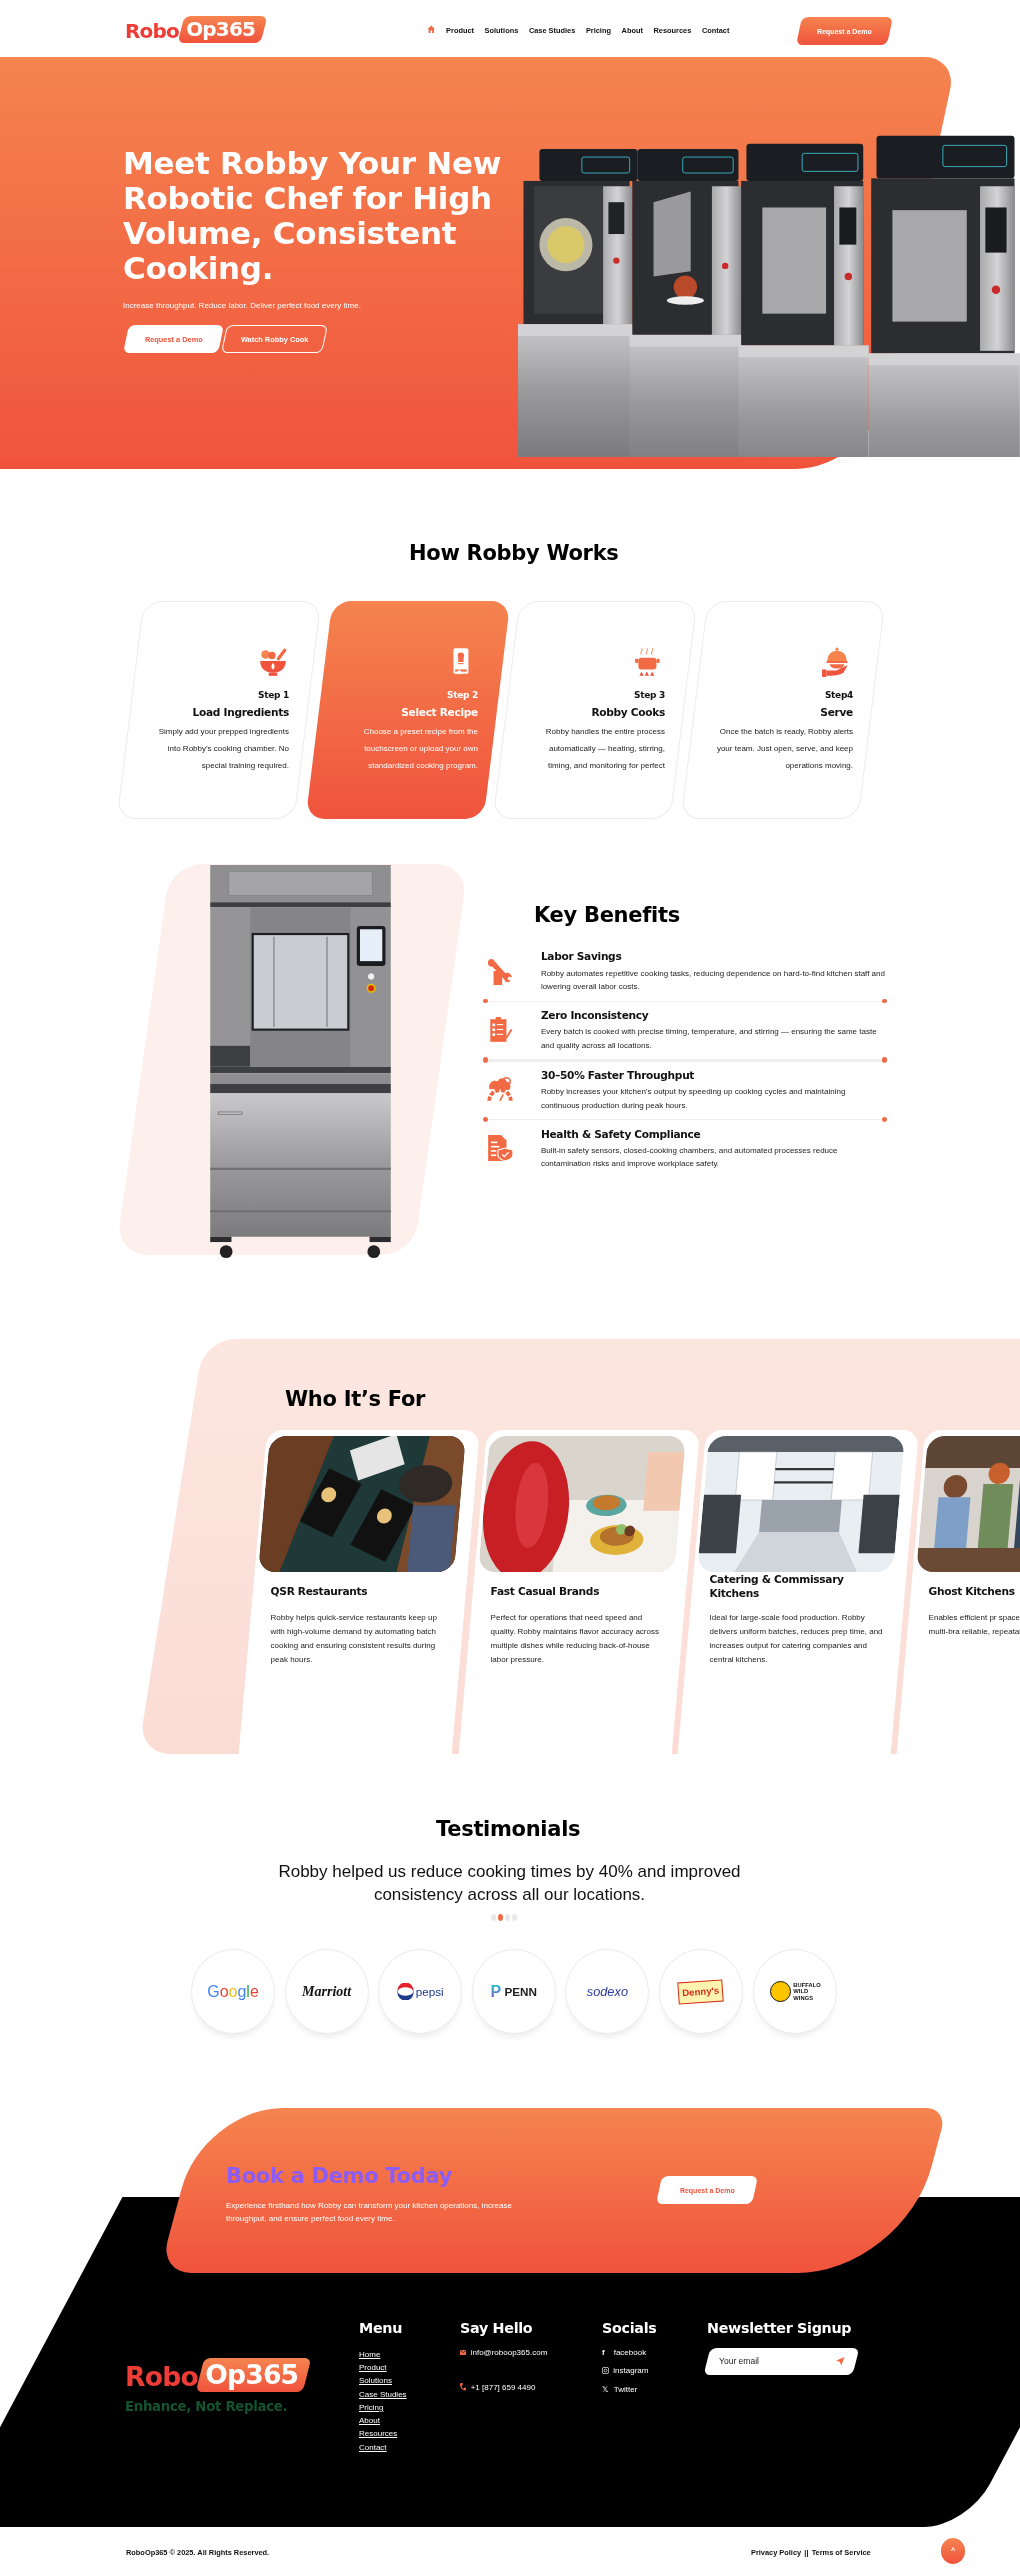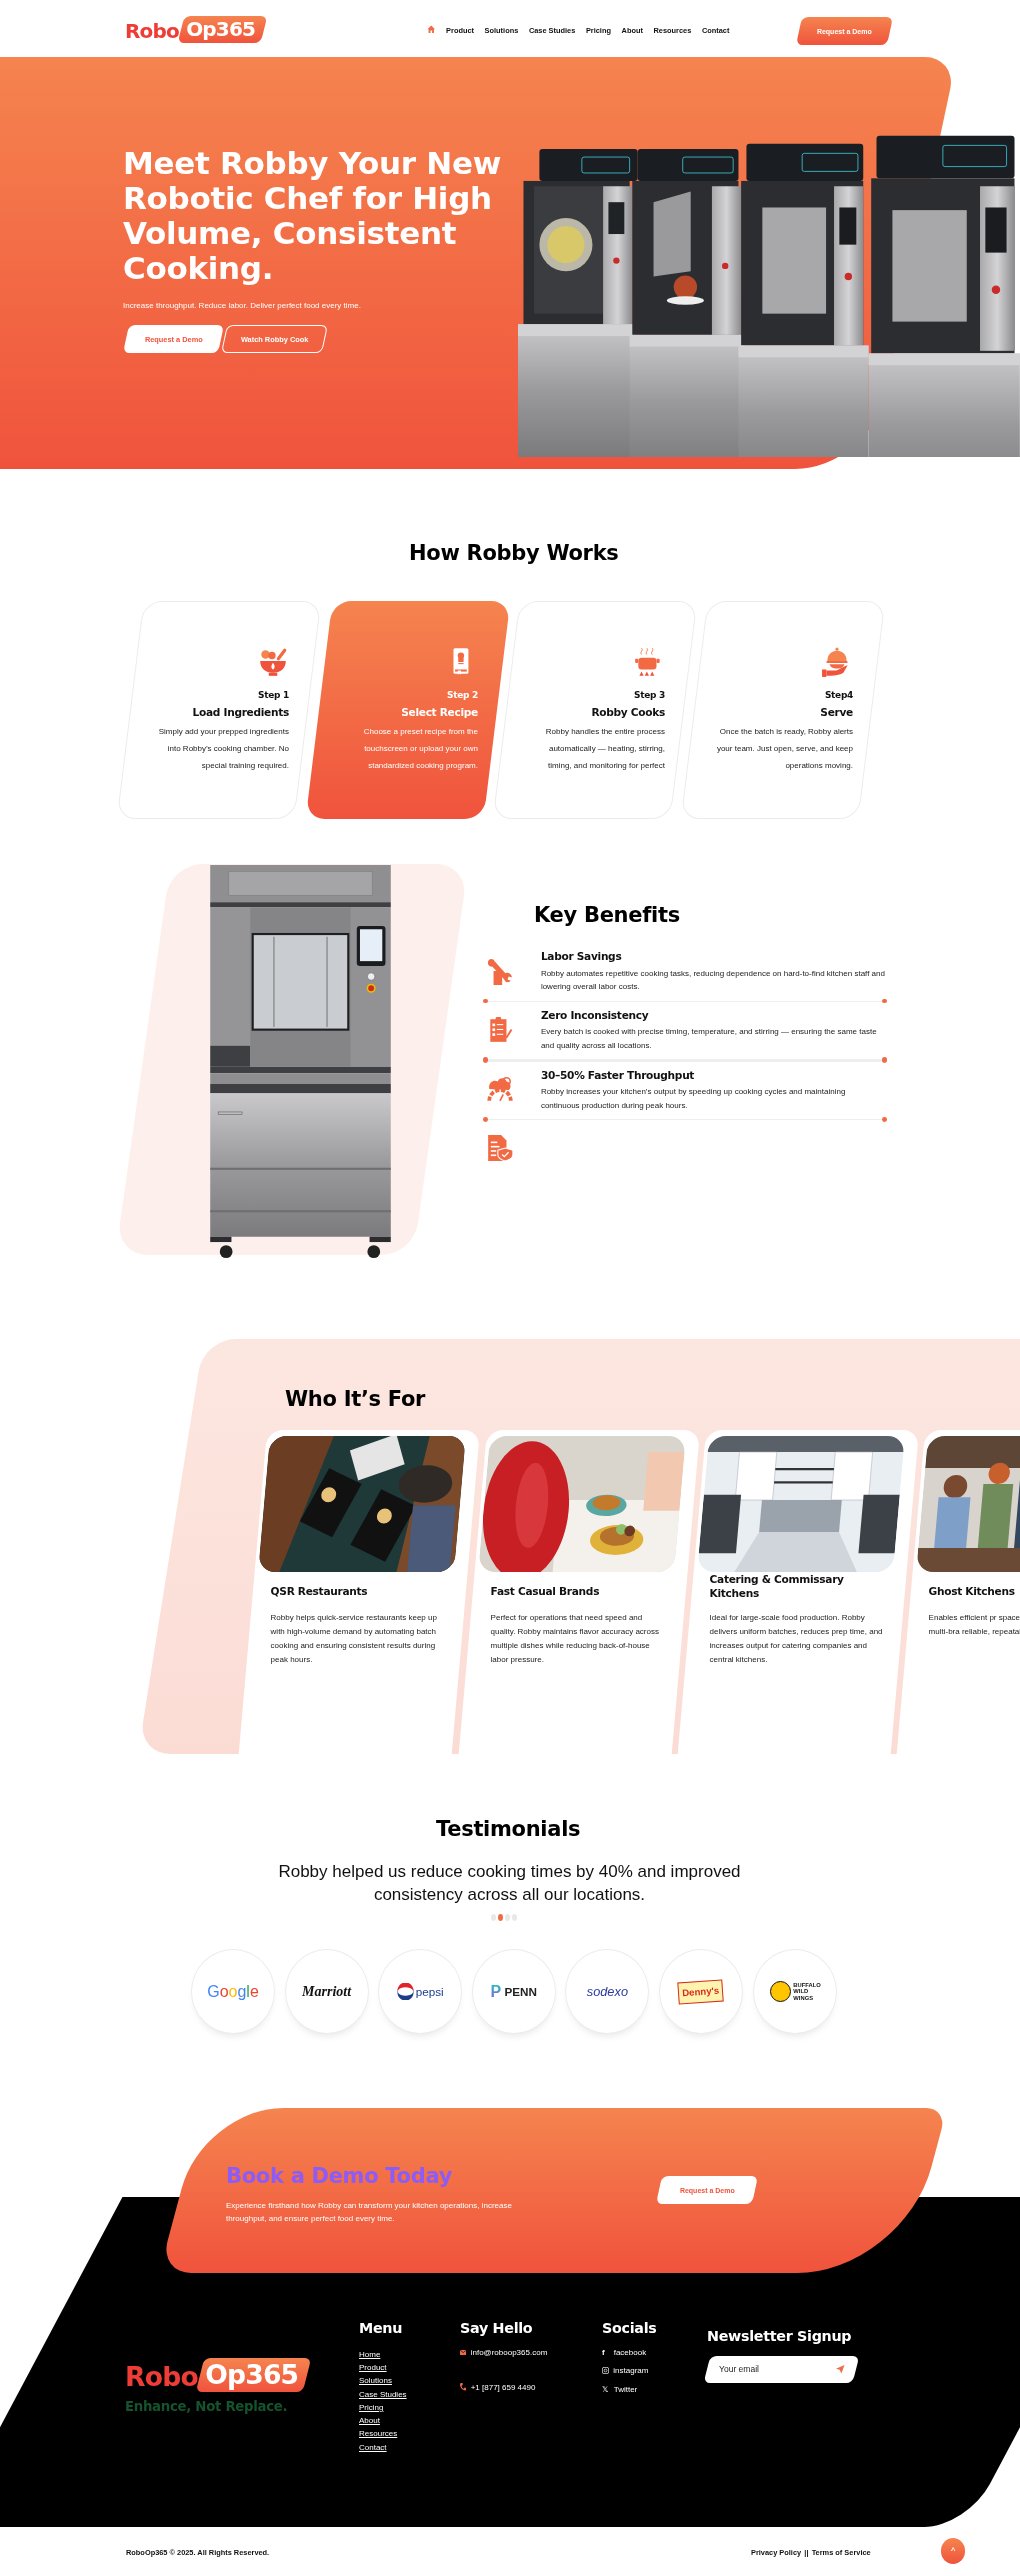--- a/index.html
+++ b/index.html
@@ -352,20 +352,24 @@
     <div class="ben-item">
       <svg class="icon" viewBox="0 0 52 52">
           <path d="M4 2 H28 L38 12 V50 H4Z" fill="#f26a44"></path>
           <rect x="9" y="14" width="12" height="3" fill="#fff"></rect>
           <rect x="9" y="22" width="16" height="3" fill="#fff"></rect>
           <rect x="9" y="30" width="10" height="3" fill="#fff"></rect>
           <rect x="9" y="38" width="10" height="3" fill="#fff"></rect>
           <path d="M36 26 L50 30 V38 C50 44 44 48 36 50 C28 48 22 44 22 38 V30Z" fill="#f26a44" stroke="#fff" stroke-width="2"></path>
           <path d="M30 38 L34 42 L42 34" stroke="#fff" stroke-width="2.5" fill="none"></path>
         </svg>
+      <div style="padding-left:16px;">
+        <h4 class="bold">Health &amp; Safety Compliance</h4>
+        <p>Built-in safety sensors, closed-cooking chambers, and automated processes reduce contamination risks and improve workplace safety.</p>
+      </div>
     </div>
   </div>
 </section>
 
 <section>
   <div class="abs who-bg"></div>
   <h2 class="abs sec-title bold" style="left:285px;top:1387px;">Who It’s For</h2>
 
   <div class="who-card" style="left:252px;">
     <div class="shape"></div>
@@ -553,21 +557,21 @@
           <circle cx="6.5" cy="6.5" r="2.6" fill="none" stroke="#fff" stroke-width="1.3"></circle>
         </svg>
         <span>instagram</span>
       </a>
     <a style="margin-top:9.6px;">
         <span style="width:7.4px;">𝕏</span>
         <span>Twitter</span>
       </a>
   </div>
 
-  <div class="abs f-col" style="left:707px;top:2320px;margin-top:8px;">
+  <div class="abs f-col" style="left:707px;top:2320px;">
     <h3 class="bold">Newsletter Signup</h3>
     <div class="email-box">
       <input type="text" placeholder="Your email" style="">
       <svg width="8.5" height="8.5" viewBox="0 0 16 16" style="transform:skewX(14deg);">
           <path d="M0 7 L16 0 L10 16 L7 9Z" fill="#f26a44"></path>
         </svg>
     </div>
   </div>
 
   <div class="abs bottom-bar">RoboOp365 © 2025. All Rights Reserved.</div>

